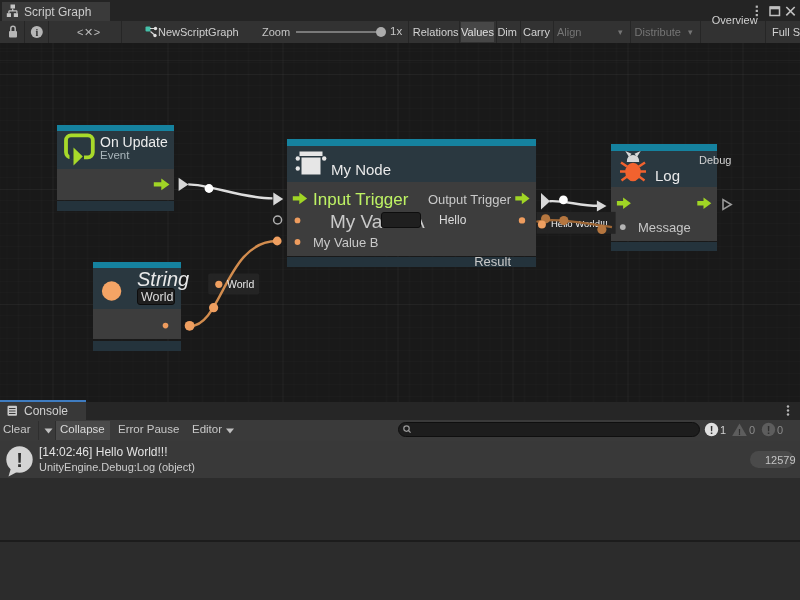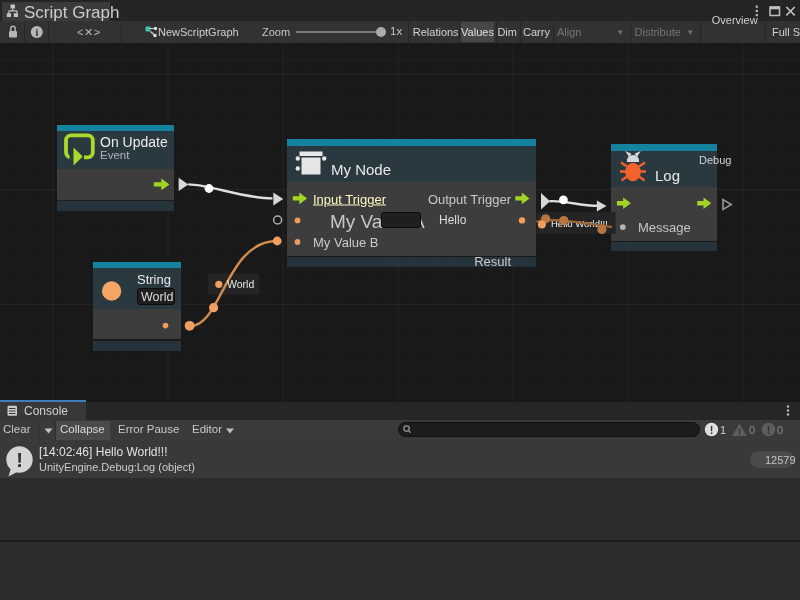--- a/index.html
+++ b/index.html
@@ -19,21 +19,21 @@
 .teal{position:absolute;background:#15829f;}
 .nh{position:absolute;background:#2a3840;}
 .nb{position:absolute;background:#3d3d3d;}
 .nf{position:absolute;background:#24333c;}
 .fld{position:absolute;background:#1f1f1f;border:1px solid #0d0d0d;border-radius:3px;}
 #console{left:0;top:402px;width:800px;height:198px;background:#2c2c2c;}
 </style></head><body>
 <div id="app">
 <div class="a" id="row1"></div>
 <div class="a" id="tab1"></div>
-<div class="t" style="left:24px;top:11.5px;font-size:17px;color:#cccccc;">Script Graph</div>
+<div class="t" style="left:24px;top:11.5px;font-size:12px;color:#cccccc;">Script Graph</div>
 <div class="a" id="row2"></div>
 
 <div class="dv" style="left:24px;"></div>
 <div class="dv" style="left:48px;"></div>
 <div class="dv" style="left:121px;"></div>
 <div class="t" style="left:77px;top:32px;font-size:11px;color:#bdbdbd;letter-spacing:0.5px;">&lt;✕&gt;</div>
 <div class="t" style="left:158px;top:32px;font-size:11px;color:#cfcfcf;">NewScriptGraph</div>
 <div class="t" style="left:262px;top:32px;font-size:11px;color:#c5c5c5;">Zoom</div>
 <div class="t" style="left:390px;top:32px;font-size:11.5px;color:#c5c5c5;">1x</div>
 
@@ -97,33 +97,33 @@
 <div class="nb" style="left:57px;top:169px;width:117px;height:31px;"></div>
 <div class="nf" style="left:57px;top:201px;width:117px;height:10px;"></div>
 <div class="t" style="left:100px;top:142px;font-size:14px;color:#ececec;">On Update</div>
 <div class="t" style="left:100px;top:156px;font-size:11.5px;color:#a9b5ba;">Event</div>
 
 <div class="teal" style="left:287px;top:139px;width:249px;height:7px;"></div>
 <div class="nh" style="left:287px;top:146px;width:249px;height:36px;"></div>
 <div class="nb" style="left:287px;top:182px;width:249px;height:74px;"></div>
 <div class="nf" style="left:287px;top:257px;width:249px;height:10px;"></div>
 <div class="t" style="left:331px;top:163px;font-size:15px;color:#e9e9e9;margin-top:6px;">My Node</div>
-<div class="t" style="left:313px;top:199px;font-size:13px;color:#fef9c3;text-decoration:underline;">Input Trigger</div>
+<div class="t" style="left:313px;top:199px;font-size:17px;color:#bef264;">Input Trigger</div>
 <div class="t" style="right:289px;top:199px;font-size:13px;color:#c9c9c9;">Output Trigger</div>
 <div class="t" style="left:330px;top:221px;font-size:19px;color:#c9c9c9;">My Value A</div>
 <div class="fld" style="left:381px;top:212px;width:38px;height:14px;"></div>
 <div class="t" style="left:402px;top:220px;font-size:12px;color:#dcdcdc;margin-left:37px;">Hello</div>
 <div class="t" style="right:289px;top:221px;font-size:13px;color:#c9c9c9;margin-top:40px;">Result</div>
 <div class="t" style="left:313px;top:242px;font-size:13px;color:#c9c9c9;">My Value B</div>
 
 <div class="teal" style="left:93px;top:262px;width:88px;height:6px;"></div>
 <div class="nh" style="left:93px;top:268px;width:88px;height:41px;"></div>
 <div class="nb" style="left:93px;top:309px;width:88px;height:30px;"></div>
 <div class="nf" style="left:93px;top:341px;width:88px;height:10px;"></div>
-<div class="t" style="left:137px;top:279px;font-size:13px;color:#e9e9e9;">String</div>
+<div class="t" style="left:137px;top:279px;font-size:20px;color:#e9e9e9;font-style:italic;">String</div>
 <div class="fld" style="left:137px;top:288px;width:36px;height:15px;"></div>
 <div class="t" style="left:141px;top:297px;font-size:12.5px;color:#dcdcdc;">World</div>
 
 <div class="teal" style="left:611px;top:144px;width:106px;height:7px;"></div>
 <div class="nh" style="left:611px;top:151px;width:106px;height:36px;"></div>
 <div class="nb" style="left:611px;top:187px;width:106px;height:54px;"></div>
 <div class="nf" style="left:611px;top:242px;width:106px;height:9px;"></div>
 <div class="t" style="left:655px;top:160px;font-size:11px;color:#d2d2d2;margin-left:44px;">Debug</div>
 <div class="t" style="left:655px;top:175px;font-size:15px;color:#e9e9e9;">Log</div>
 <div class="t" style="left:638px;top:227px;font-size:13px;color:#c6c6c6;">Message</div>

